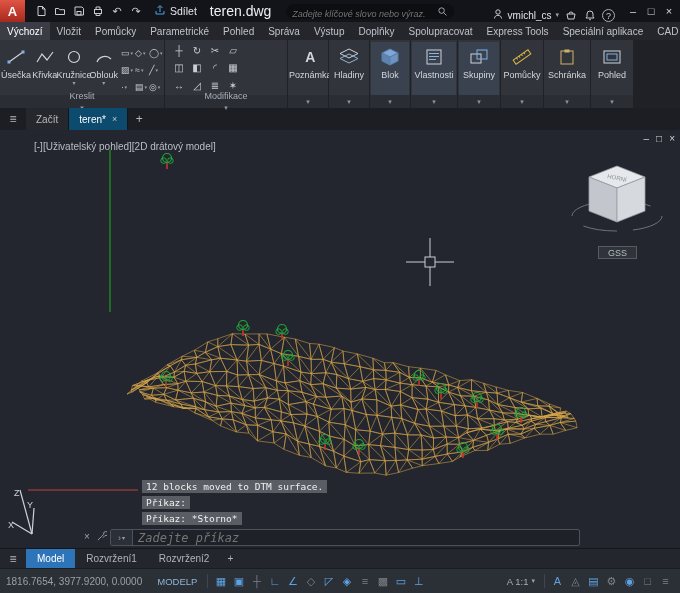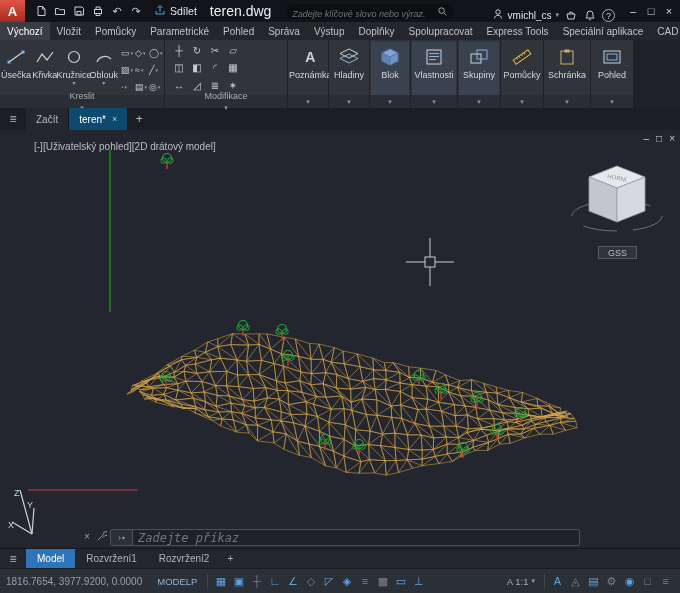--- a/index.html
+++ b/index.html
@@ -845,20 +845,25 @@
         <ellipse cx="617" cy="86" rx="45" ry="15" fill="none" stroke="#6d727b" stroke-width="1" stroke-dasharray="34 16"></ellipse>
         <polygon points="617,36 645,47 617,58 589,47" fill="#e6e8eb" stroke="#989da6" stroke-width="0.8"></polygon>
         <polygon points="589,47 617,58 617,92 589,81" fill="#c3c7cd" stroke="#989da6" stroke-width="0.8"></polygon>
         <polygon points="645,47 617,58 617,92 645,81" fill="#d6d9de" stroke="#989da6" stroke-width="0.8"></polygon>
         <text x="617" y="50" font-size="6" fill="#8a9098" text-anchor="middle" transform="rotate(12 617 48)">HORNÍ</text>
       </g>
     </svg>
 
     <div class="gss">GSS</div>
 
+    <div class="cmd-hist">
+      <span class="chip">12 blocks moved to DTM surface.</span>
+      <span class="chip">Příkaz:</span>
+      <span class="chip">Příkaz: *Storno*</span>
+    </div>
 
     <div class="cmd-tools">
       <span>×</span>
       <span>
         <svg width="11" height="11" viewBox="0 0 12 12">
             <path d="M2 10l4-4M6 6L8.5 3.5a2.2 2.2 0 1 1 1.4 1.4L7.4 7.4" fill="none" stroke="#9aa0a8"></path>
           </svg>
       </span>
     </div>
     <div class="cmd-bar">

